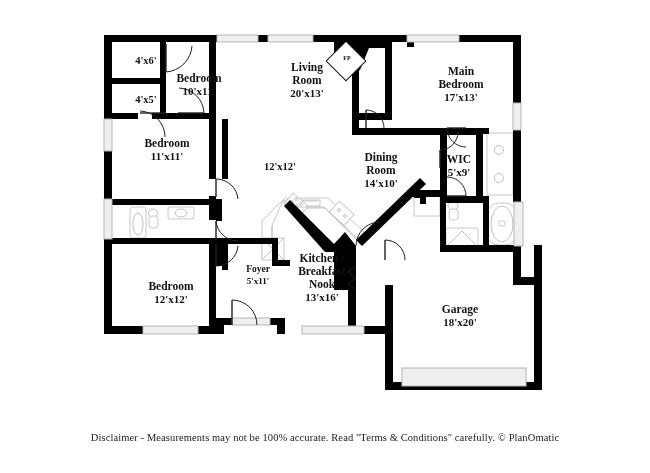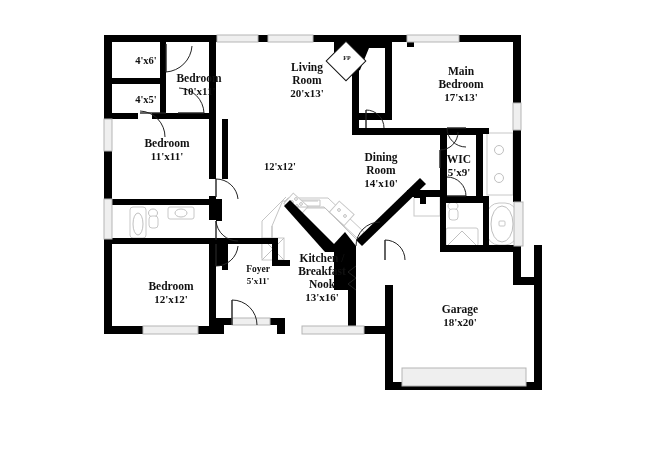--- a/index.html
+++ b/index.html
@@ -318,14 +318,15 @@
       </g>
 
       <g>
         <text class="rm-label rm-name" x="460" y="313">Garage</text>
         <text class="rm-label rm-dim" x="460" y="326">18'x20'</text>
       </g>
 
     </g>
   </svg>
 
+  <div class="disclaimer">Disclaimer - Measurements may not be 100% accurate. Read "Terms &amp; Conditions" carefully. © PlanOmatic</div>
 
 </div>
 
 </body></html>

